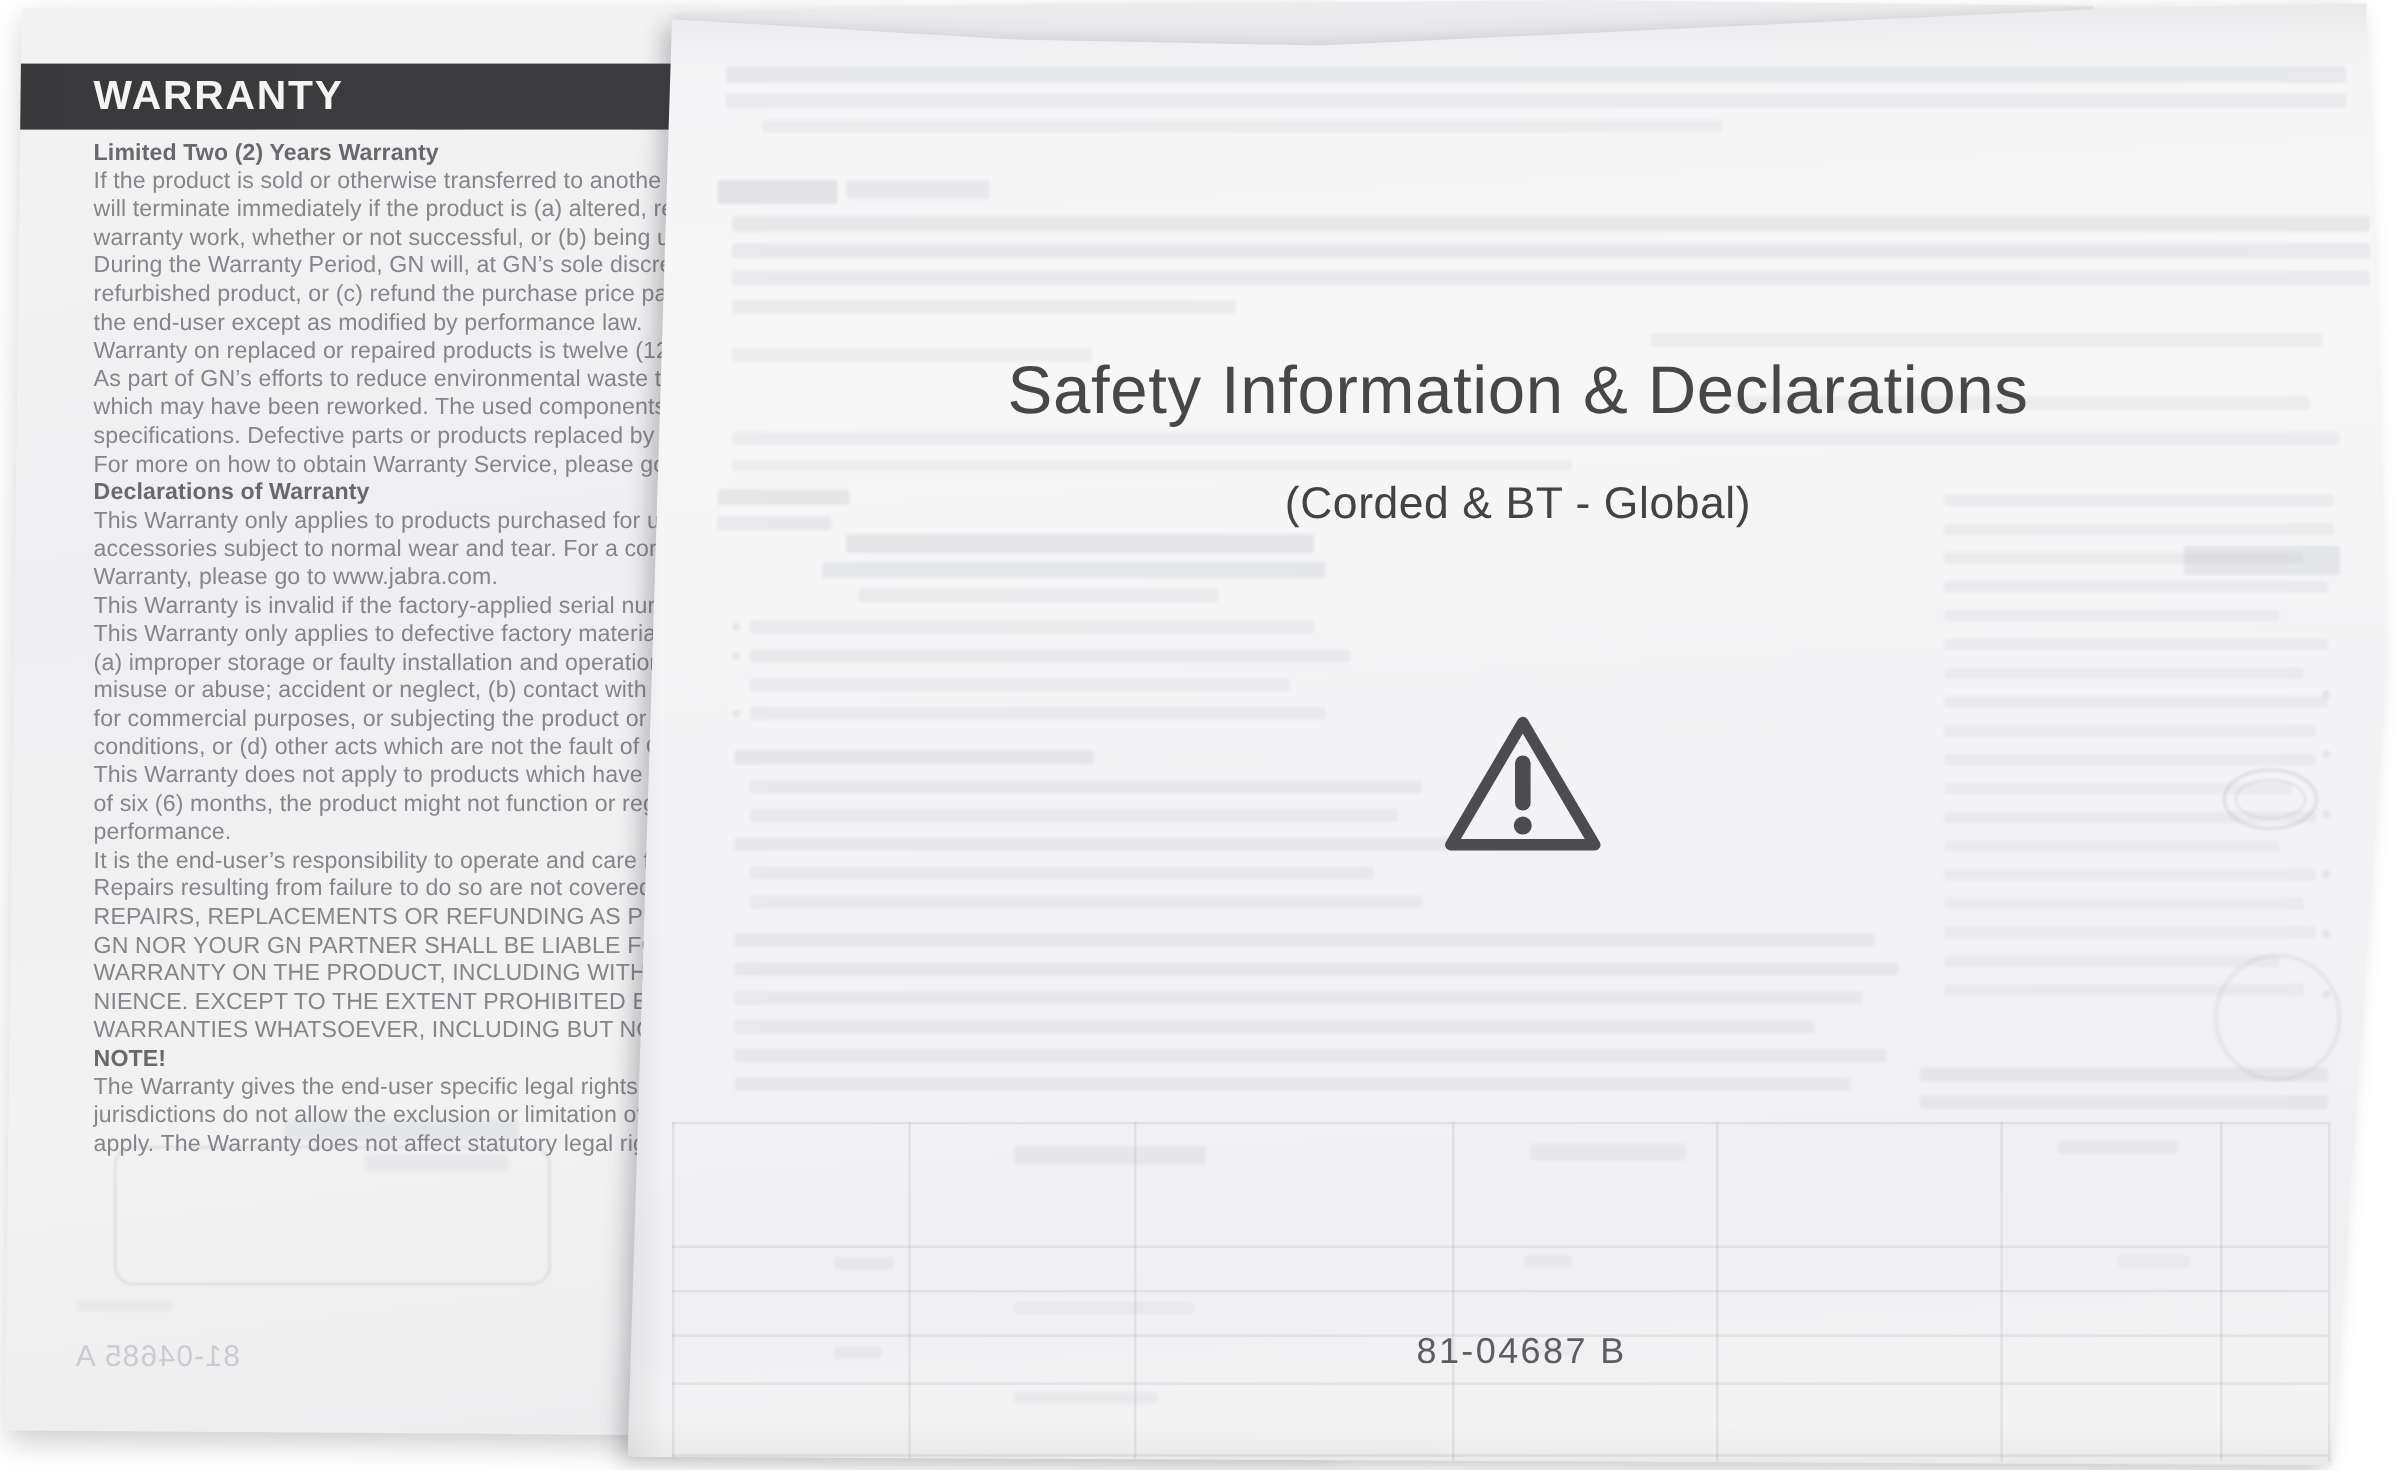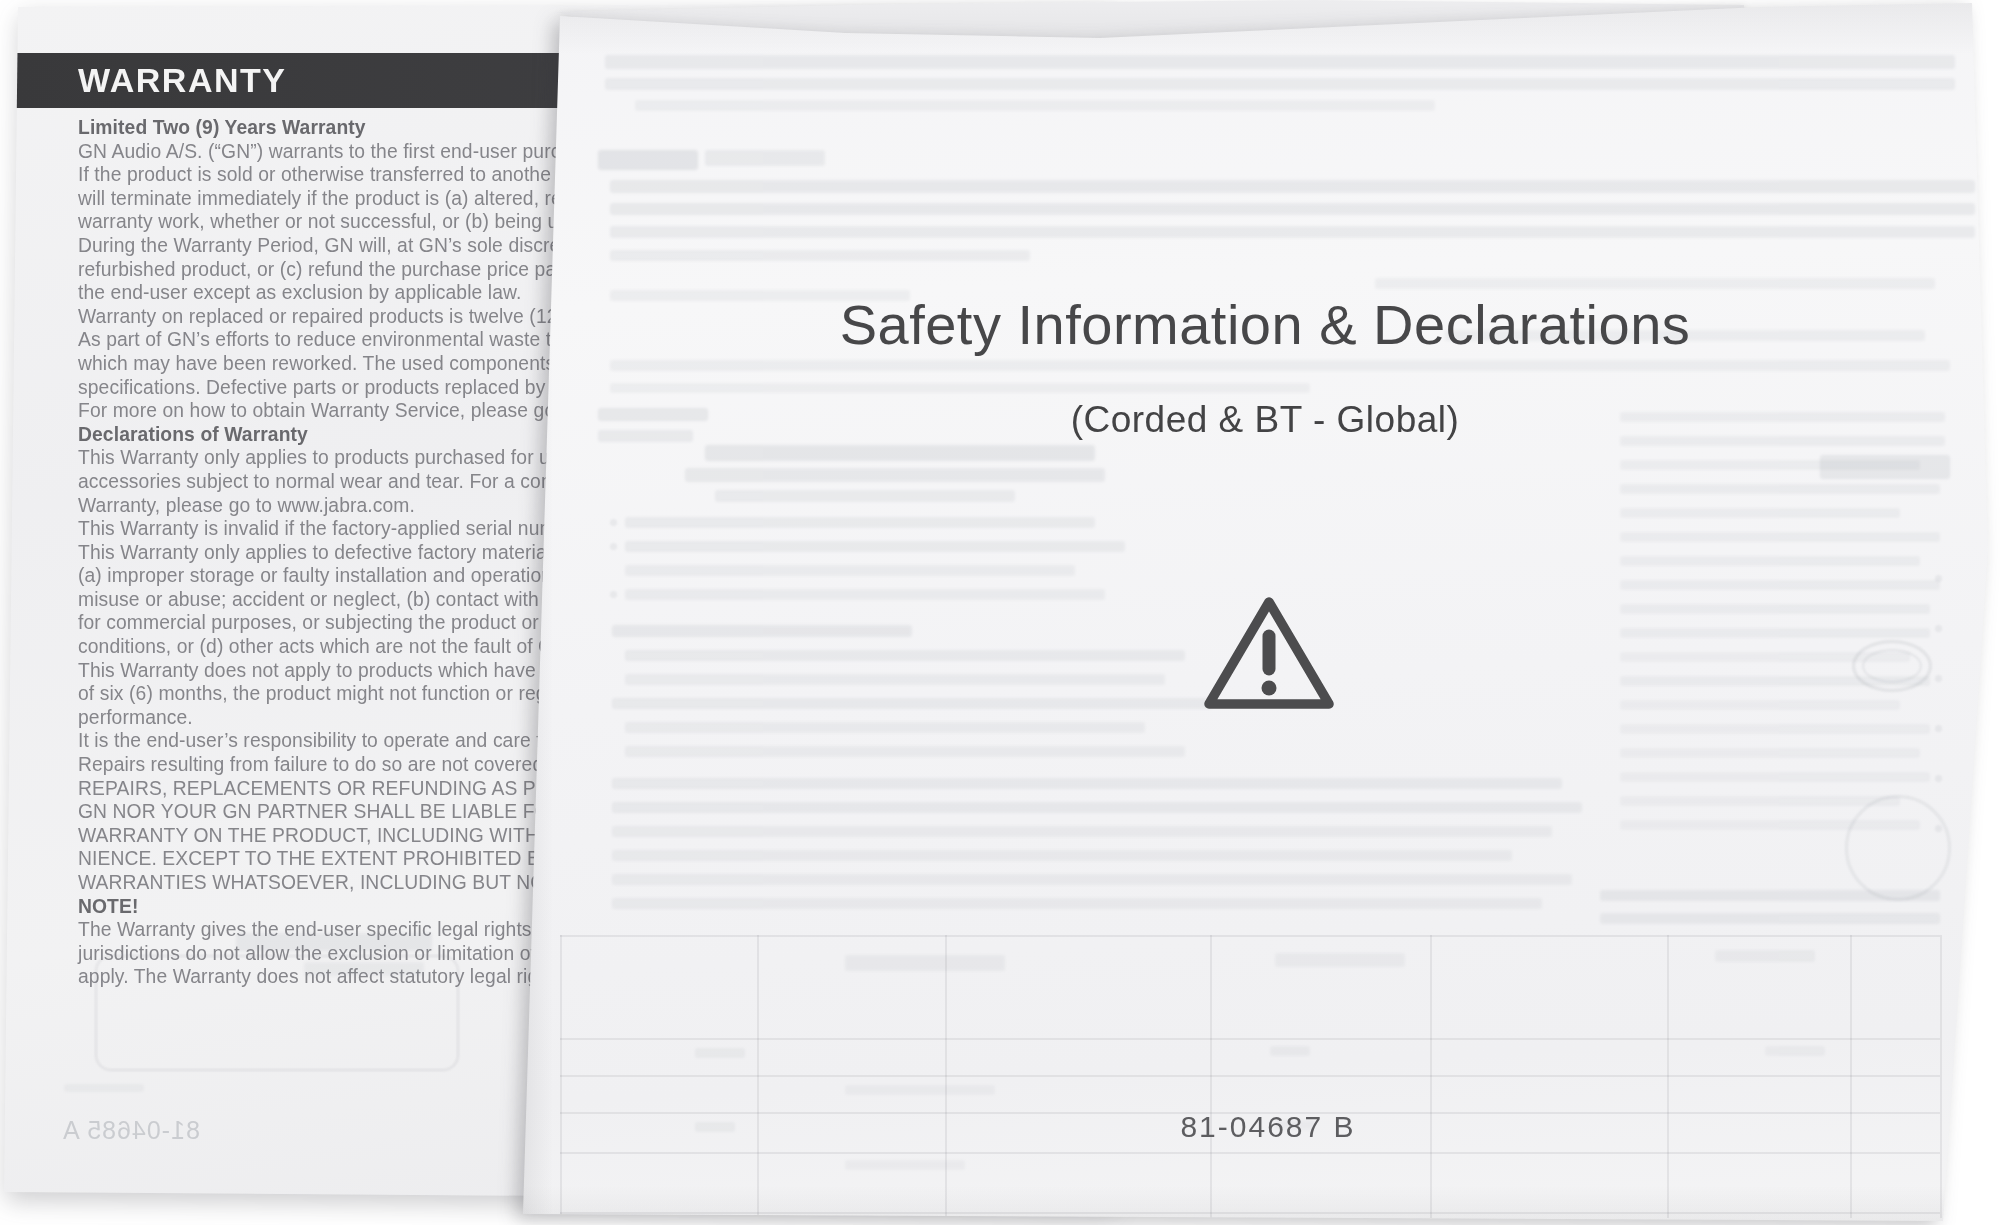--- a/index.html
+++ b/index.html
@@ -65,28 +65,27 @@
 <body>
 
 <div class="stage">
 
   <div class="lp-wrap">
     <div class="left-page">
       <div class="warranty-bar">
         <span class="wt">WARRANTY</span>
       </div>
       <div class="warranty-text" id="warranty-lines">
-          <div class="ln b">Limited Two (9) Years Warranty</div>
-          <div class="ln">GN Audio A/S. (“GN”) warrants to the first end-user purc</div>
+          <div class="ln b">Limited Two (2) Years Warranty</div>
           <div class="ln">If the product is sold or otherwise transferred to anothe</div>
           <div class="ln">will terminate immediately if the product is (a) altered, re</div>
           <div class="ln">warranty work, whether or not successful, or (b) being us</div>
           <div class="ln">During the Warranty Period, GN will, at GN’s sole discret</div>
           <div class="ln">refurbished product, or (c) refund the purchase price pai</div>
-          <div class="ln">the end-user except as exclusion by applicable law.</div>
+          <div class="ln">the end-user except as modified by performance law.</div>
           <div class="ln">Warranty on replaced or repaired products is twelve (12)</div>
           <div class="ln">As part of GN’s efforts to reduce environmental waste th</div>
           <div class="ln">which may have been reworked. The used components m</div>
           <div class="ln">specifications. Defective parts or products replaced by or</div>
           <div class="ln">For more on how to obtain Warranty Service, please go t</div>
           <div class="ln b">Declarations of Warranty</div>
           <div class="ln">This Warranty only applies to products purchased for us</div>
           <div class="ln">accessories subject to normal wear and tear. For a compl</div>
           <div class="ln">Warranty, please go to www.jabra.com.</div>
           <div class="ln">This Warranty is invalid if the factory-applied serial numb</div>

